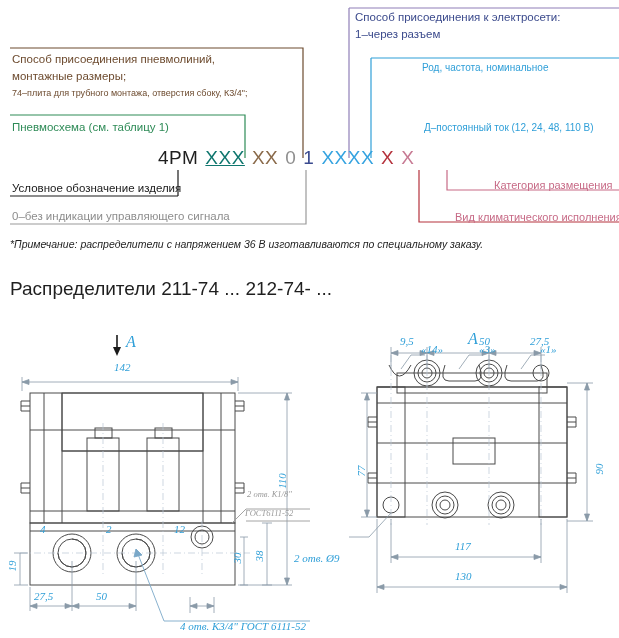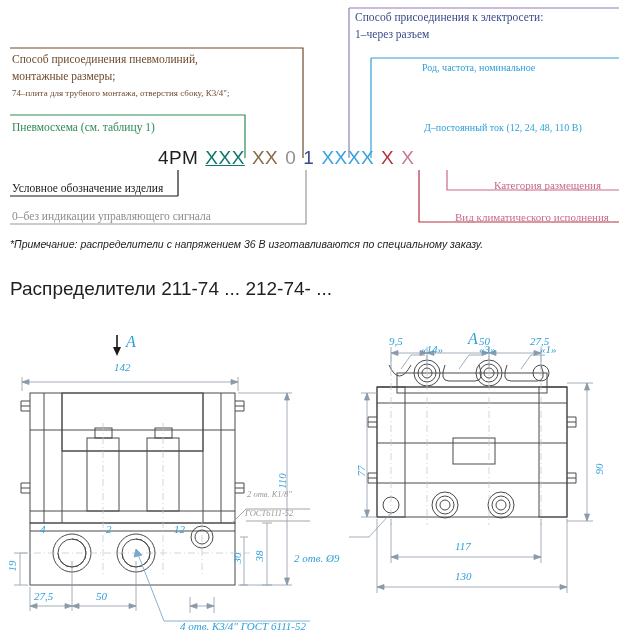--- a/index.html
+++ b/index.html
@@ -5,21 +5,21 @@
   html,body{margin:0;padding:0;}
   body{
     width:619px;height:638px;background:#ffffff;
     font-family:"Liberation Sans","DejaVu Sans",sans-serif;
     color:#1a1a1a;overflow:hidden;position:relative;
   }
 
   
   #legend{position:absolute;left:0;top:0;width:619px;height:260px;}
 
-  .lg-text{position:absolute;white-space:nowrap;line-height:1.32;font-family:Liberation Serif, serif;}
+  .lg-text{position:absolute;white-space:nowrap;line-height:1.32;}
 
   .t-brown{color:#6d4b2f;}
   .t-green{color:#2e8b57;}
   .t-blue{color:#2f9fd8;padding-left:44px;}
   .t-navy{color:#3b4a8c;}
   .t-gray{color:#8d8d8d;}
   .t-black{color:#1a1a1a;}
   .t-pink{color:#c76a86;}
 
   
@@ -327,21 +327,21 @@
     <g stroke="#8a9aa8" stroke-width=".8" fill="none">
       <path d="M52,44 l10,-14 h14"></path>
       <path d="M110,44 l10,-14 h14"></path>
       <path d="M172,44 l10,-14 h14"></path>
 
       <path d="M42,188 l-22,24 h-62"></path>
     </g>
   </svg>
 
   <div class="lbl-a" style="left:468px;top:5px;">A</div>
-  <div class="dim" style="left:389px;top:10px;">9,5</div>
+  <div class="dim" style="left:400px;top:10px;">9,5</div>
   <div class="dim" style="left:479px;top:10px;">50</div>
   <div class="dim" style="left:530px;top:10px;">27,5</div>
   <div class="dim" style="left:355px;top:140px;transform:rotate(-90deg);">77</div>
   <div class="dim" style="left:593px;top:138px;transform:rotate(-90deg);">90</div>
   <div class="dim" style="left:455px;top:215px;">117</div>
   <div class="dim" style="left:455px;top:245px;">130</div>
   <div class="dim" style="left:421px;top:18px;">«14»</div>
   <div class="dim" style="left:479px;top:18px;">«3»</div>
   <div class="dim" style="left:540px;top:18px;">«1»</div>
   <div class="dim" style="left:294px;top:227px;">2 отв. Ø9</div>

